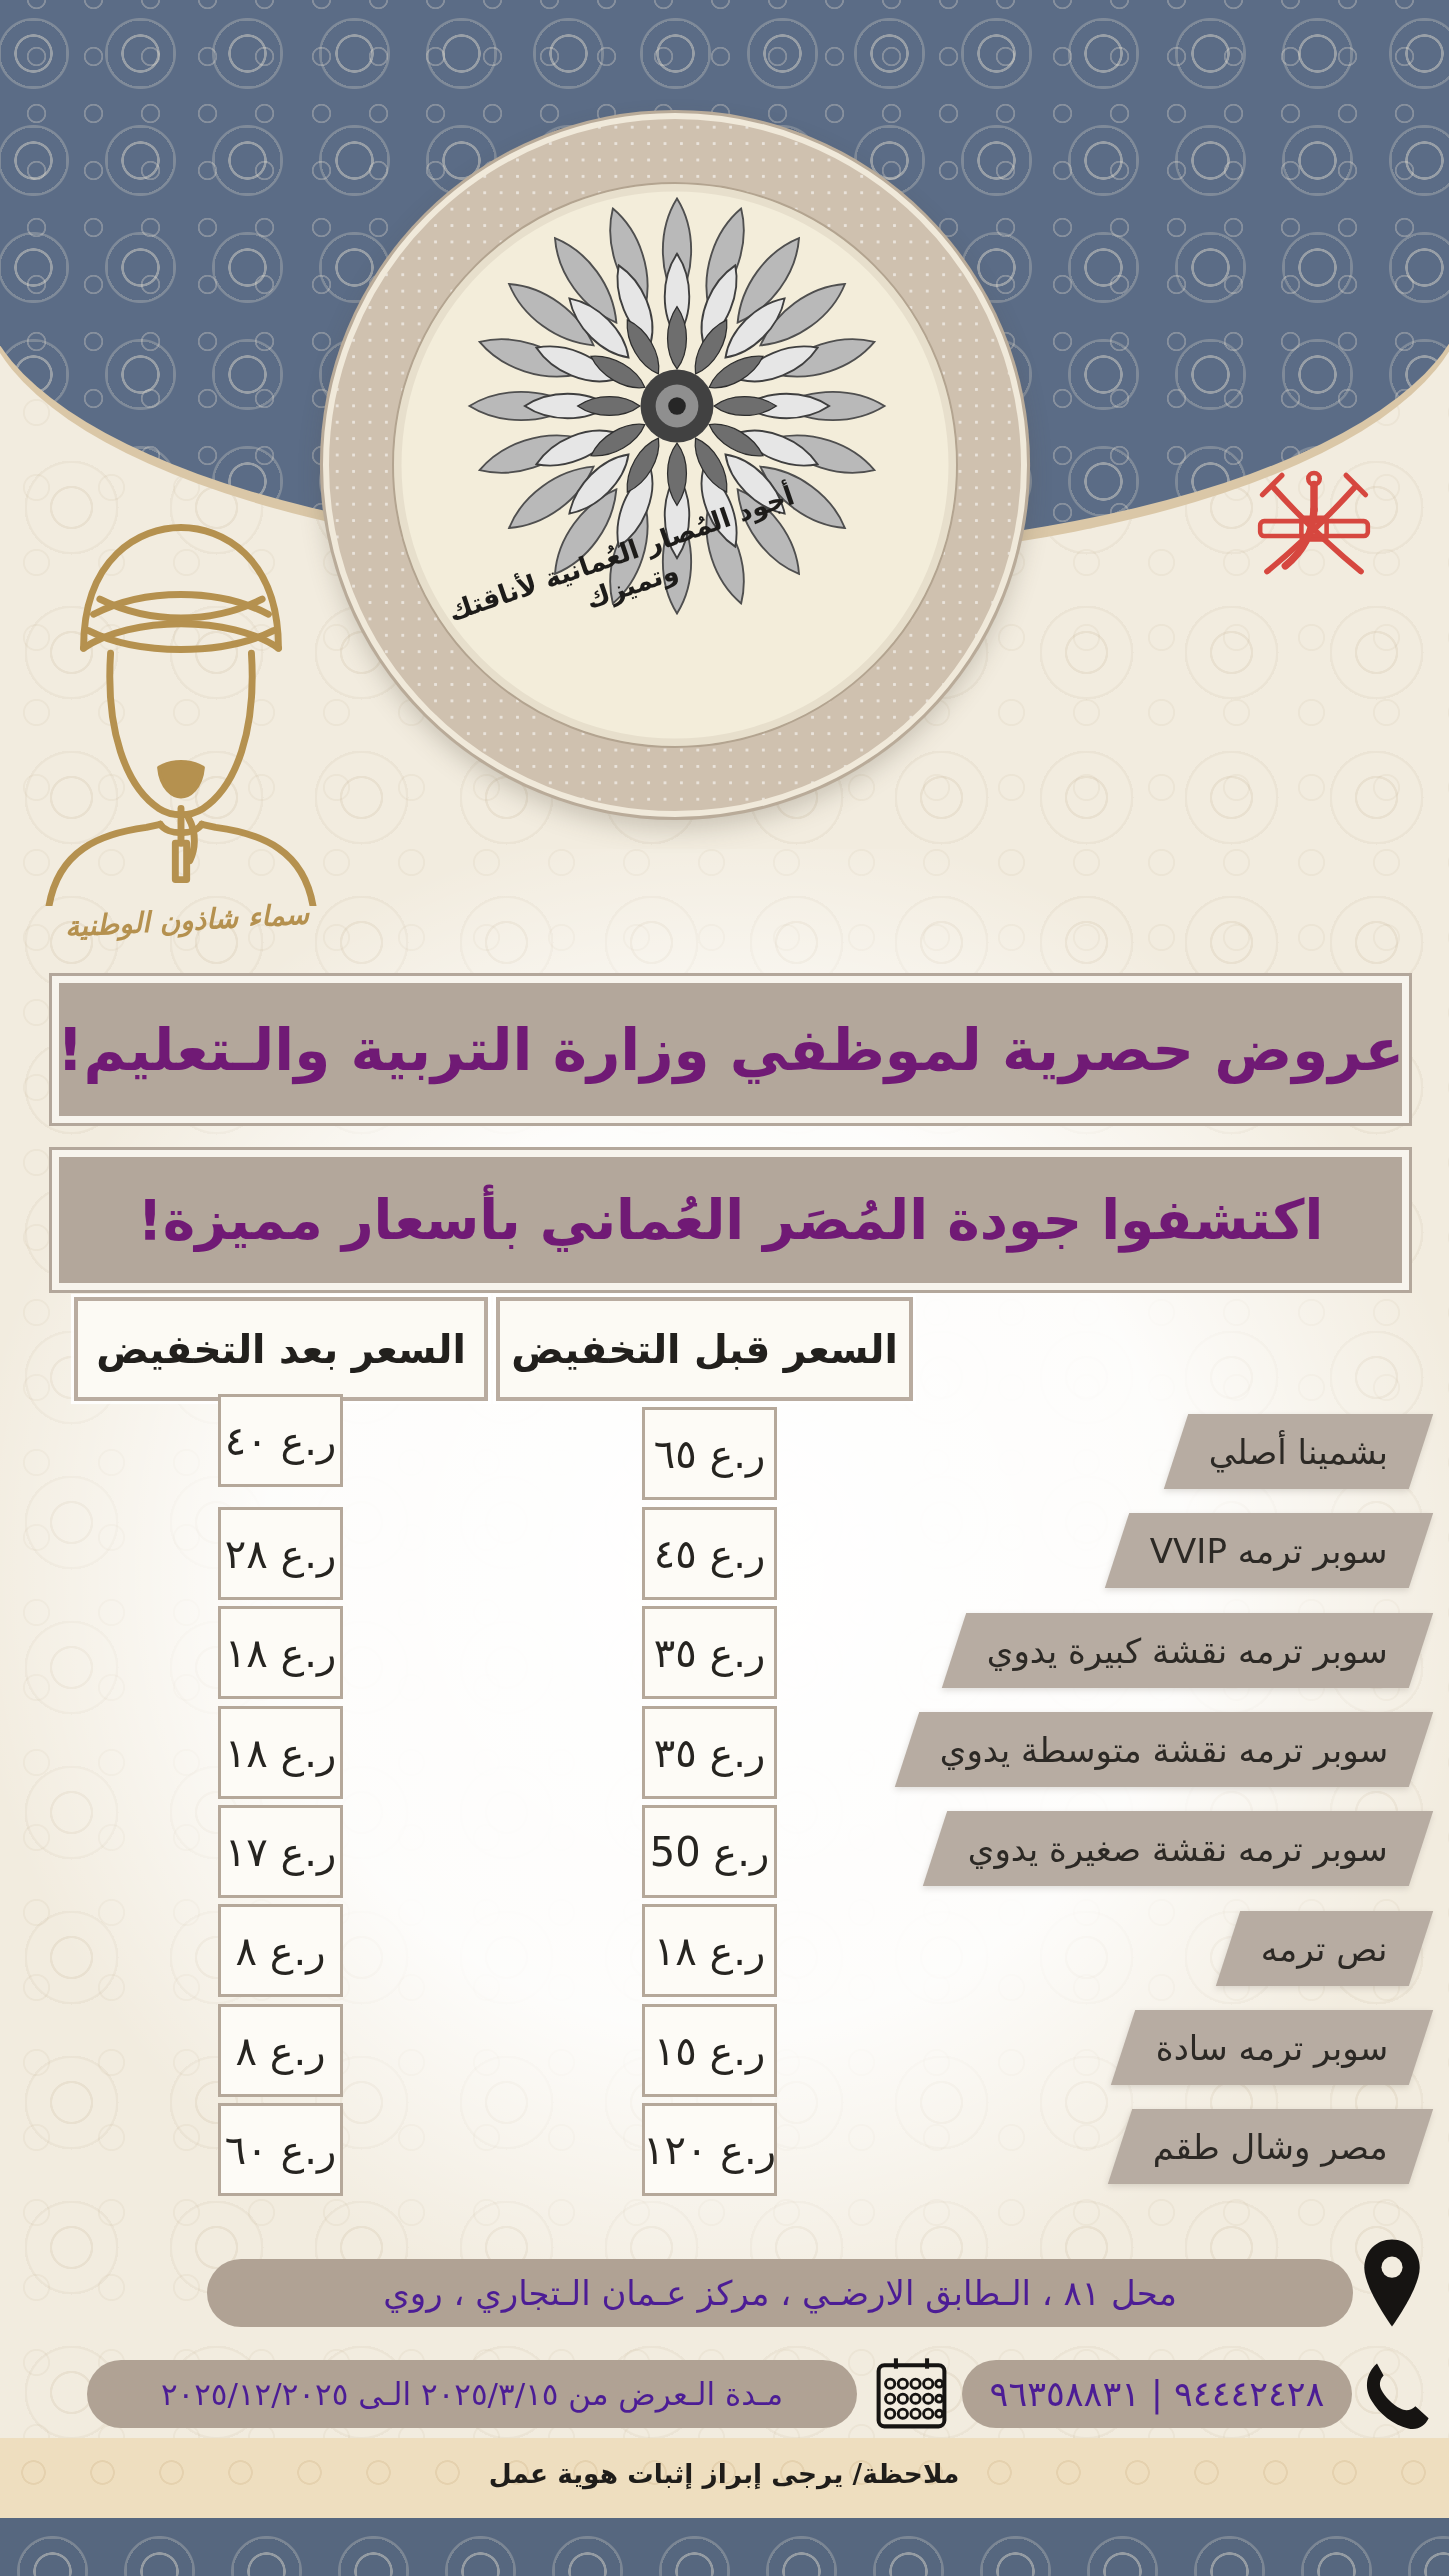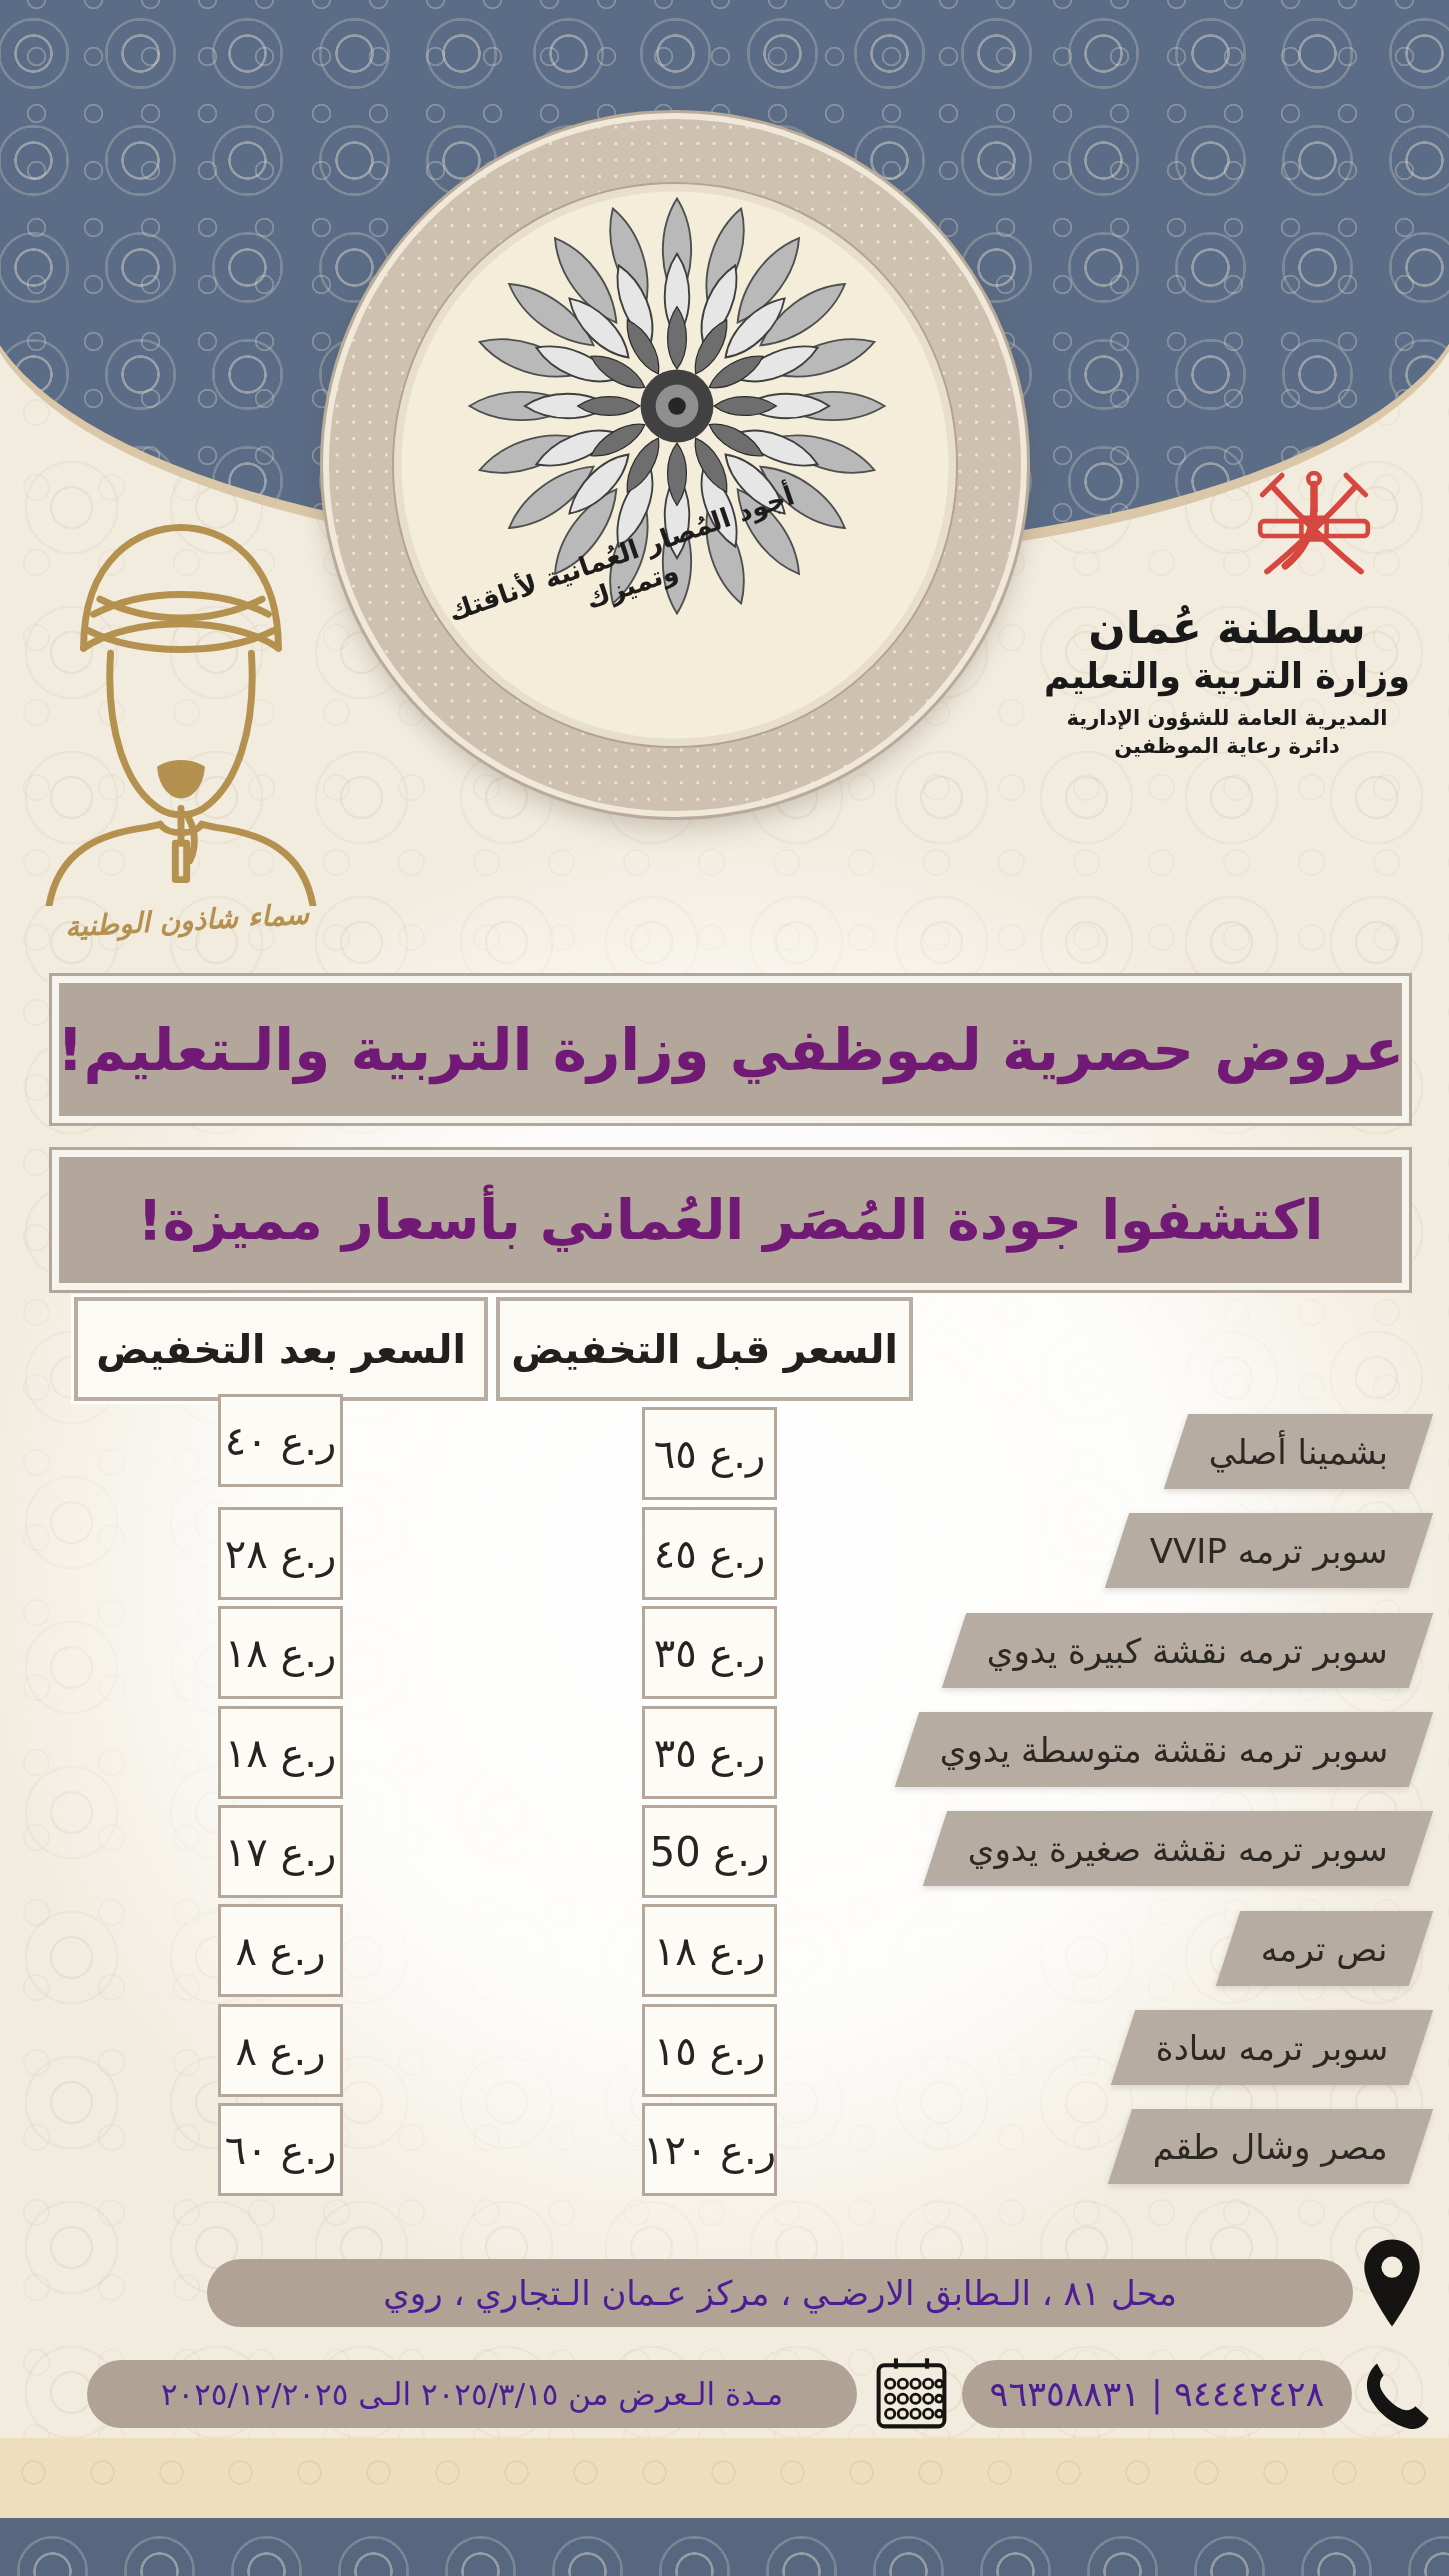--- a/index.html
+++ b/index.html
@@ -262,26 +262,20 @@
       <path d="M20 52 L54 18" stroke-width="9"></path>
       <path d="M182 38 C135 90 82 142 28 186" stroke-width="10"></path>
       <path d="M200 52 L166 18" stroke-width="9"></path>
       <rect x="16" y="98" width="188" height="26" rx="7" stroke-width="8"></rect>
       <rect x="88" y="92" width="44" height="38" rx="5" stroke-width="8"></rect>
       <path d="M110 34 L110 78" stroke-width="13"></path>
       <circle cx="110" cy="24" r="10" stroke-width="8"></circle>
       <path d="M110 78 C108 118 90 152 60 176" stroke-width="13"></path>
     </g>
   </svg>
-  <div class="gov-text">
-    <div class="gov-sultanate">سلطنة عُمان</div>
-    <div class="gov-ministry">وزارة التربية والتعليم</div>
-    <div class="gov-directorate">المديرية العامة للشؤون الإدارية</div>
-    <div class="gov-department">دائرة رعاية الموظفين</div>
-  </div>
 
   <div class="banner banner1">
     <span>عروض حصرية لموظفي وزارة التربية والـتعليم!</span>
   </div>
   <div class="banner banner2">
     <span>اكتشفوا جودة المُصَر العُماني بأسعار مميزة!</span>
   </div>
 
   <div class="hdr-box hdr-after">
     <span>السعر بعد التخفيض</span>
@@ -404,15 +398,18 @@
     </g>
   </svg>
 
   <div class="pill phone-pill">
     <span>٩٤٤٤٢٤٢٨ | ٩٦٣٥٨٨٣١</span>
   </div>
   <svg class="phone-icon" width="72" height="72" viewBox="0 0 120 120">
     <path d="M30 6 C12 22 8 46 21 68 C34 90 57 108 82 114 C97 118 110 110 116 97 L94 77 C87 84 78 86 69 81 C56 74 43 61 37 49 C33 41 35 32 41 26 L30 6 Z" fill="#161412"></path>
   </svg>
 
+  <div class="note">
+    <span>ملاحظة/ يرجى إبراز إثبات هوية عمل</span>
+  </div>
 
 </div>
 
 
 </body></html>

